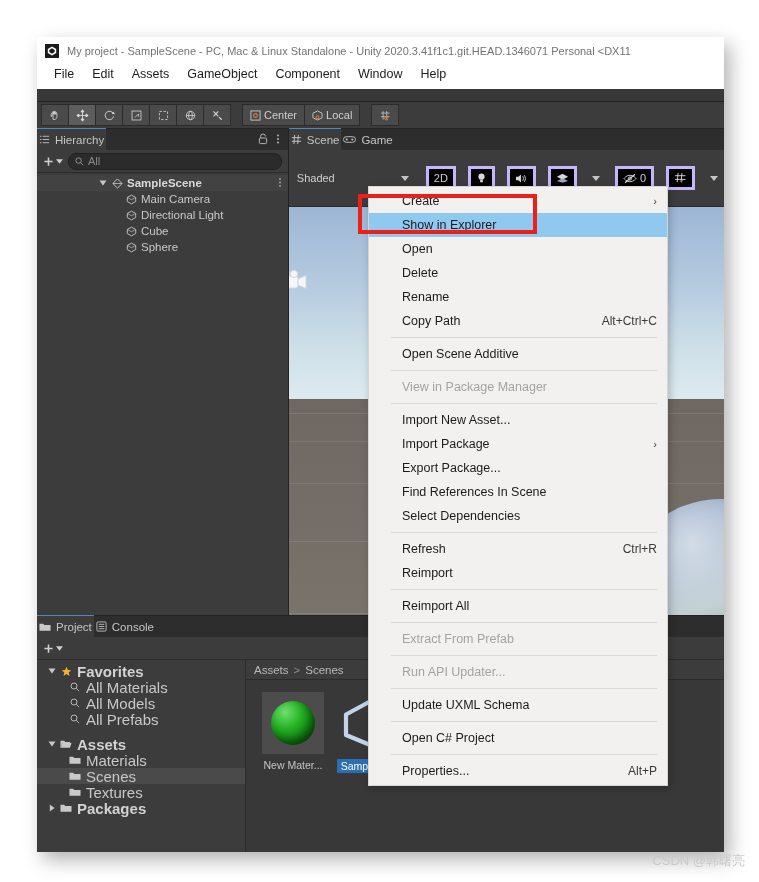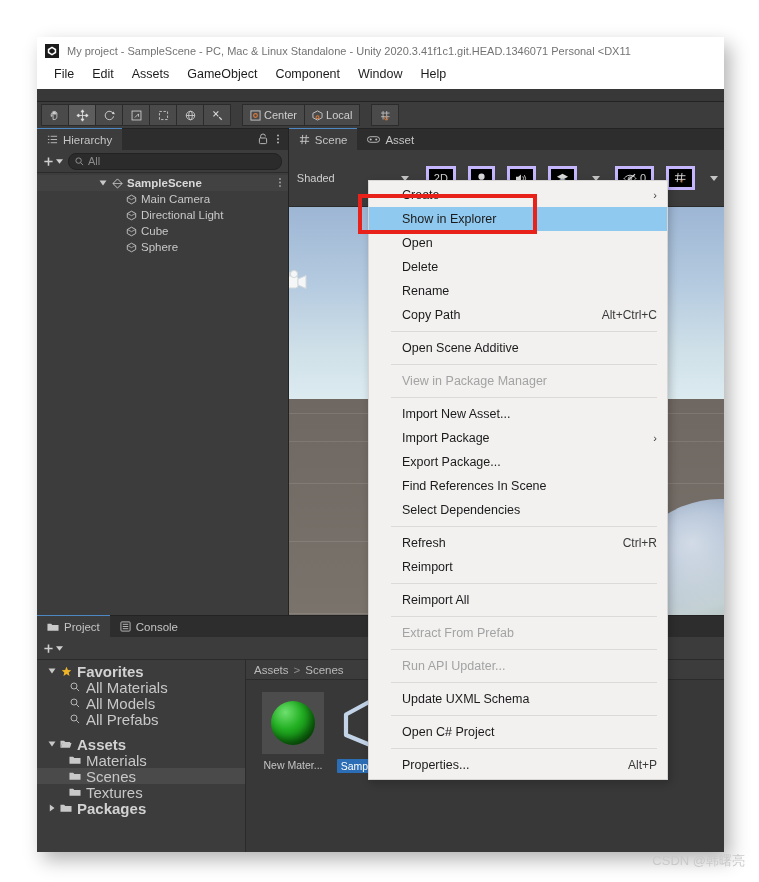--- a/index.html
+++ b/index.html
@@ -37,21 +37,21 @@
 
   
   #body-split{display:flex;height:486px;}
   #left-col{width:286px;background:#383838;display:flex;flex-direction:column;
     border-right:1px solid #232323;}
   #right-col{flex:1;background:#383838;display:flex;flex-direction:column;}
 
   
   .tabstrip{height:21px;background:#2d2d2d;display:flex;align-items:flex-end;
     position:relative;}
-  .ptab{height:21px;display:flex;align-items:center;gap:5px;padding:0 10px;
+  .ptab{height:21px;display:flex;align-items:center;gap:5px;padding:0 2px;
     font-size:11.5px;color:#c4c4c4;background:#2d2d2d;}
   .ptab.sel{background:#3c3c3c;border-top:1px solid #4d88c4;}
   .ptab svg{display:block;}
   .tabstrip-right{margin-left:auto;display:flex;align-items:center;gap:8px;
     padding-right:8px;height:21px;}
 
   
   #hier-toolbar{height:22px;background:#3c3c3c;display:flex;align-items:center;
     padding:0 6px;gap:5px;border-bottom:1px solid #2b2b2b;}
   .plus-btn{display:flex;align-items:center;gap:2px;}
@@ -114,21 +114,21 @@
   .athumb{width:62px;height:62px;display:flex;align-items:center;justify-content:center;}
   .athumb.mat{background:#4c4c4c;}
   .alabel{font-size:10.5px;color:#c4c4c4;max-width:72px;text-align:center;
     white-space:nowrap;overflow:hidden;}
   .alabel.sel{background:#2c6eb5;color:#fff;padding:1px 4px;border-radius:1px;}
   #mat-ball{width:44px;height:44px;border-radius:50%;
     background:radial-gradient(circle at 33% 26%,#6ee06e 0%,#23b023 38%,#128812 66%,#064c06 100%);
     box-shadow:inset -4px -5px 9px rgba(0,0,0,.45);}
 
   
-  #ctxmenu{position:absolute;left:368px;top:180px;width:298px;
+  #ctxmenu{position:absolute;left:368px;top:186px;width:298px;
     background:#f2f1f0;border:1px solid #d8d6d4;
     box-shadow:2px 3px 8px rgba(0,0,0,.22);padding:2px 0;z-index:50;
     font-family:"Liberation Sans","DejaVu Sans",sans-serif;}
   .cmi{height:24px;display:flex;align-items:center;padding:0 10px 0 33px;
     font-size:12.5px;color:#1b1b1b;position:relative;}
   .cmi.hl{background:#8fc9ef;}
   .cmi.dis{color:#a3a3a3;}
   .cmi .sc{margin-left:auto;font-size:12px;color:#3a3a3a;padding-left:18px;}
   .cmi .arr{margin-left:auto;font-size:11px;color:#3a3a3a;}
   .csep{height:1px;background:#dcdad8;margin:4px 10px 4px 22px;}
@@ -374,21 +374,21 @@
           <span>Scene</span>
         </div>
         <div class="ptab">
           <span>
             <svg width="13" height="9" viewBox="0 0 14 9">
                 <rect x="0.5" y="1.5" width="13" height="6" rx="3" fill="none" stroke="#c0c0c0" stroke-width="1"></rect>
                 <circle cx="4" cy="4.5" r="1.1" fill="#c0c0c0"></circle>
                 <circle cx="10" cy="4.5" r="1.1" fill="#c0c0c0"></circle>
               </svg>
           </span>
-          <span>Asset</span>
+          <span>Game</span>
         </div>
       </div>
 
       <div id="scene-toolbar">
         <div class="sbtn" id="shaded-dd">
           <span>Shaded</span>
           <svg width="8" height="5" viewBox="0 0 8 5">
               <polygon points="0,0 8,0 4,5" fill="#c4c4c4"></polygon>
             </svg>
         </div>

